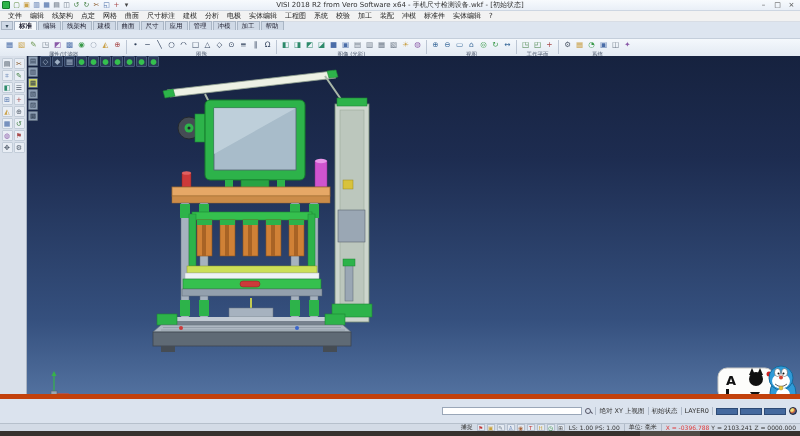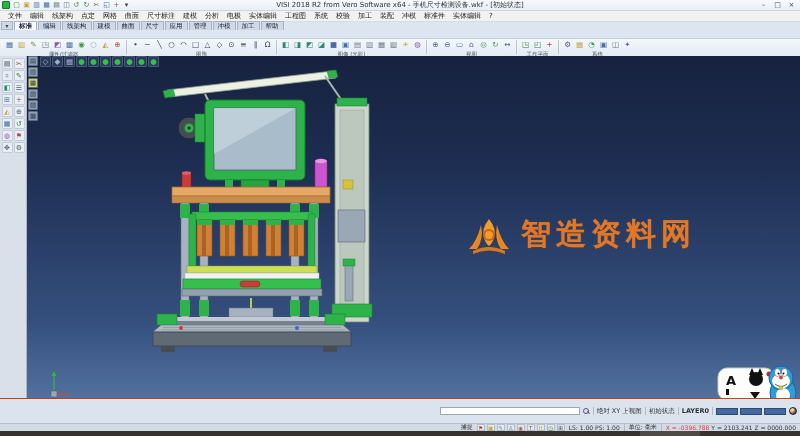--- a/index.html
+++ b/index.html
@@ -58,30 +58,30 @@
 
   .watermark { position:absolute; left:440px; top:158px; display:flex; align-items:center; gap:10px; }
   .wmtext { font-size:30px; letter-spacing:5px; font-weight:bold; color:#e0782c;
             text-shadow:0 0 1px #b55a14; white-space:nowrap; }
 
   .sticker { position:absolute; left:690px; top:306px; }
 
   .axis { position:absolute; left:20px; top:312px; }
 
   
-  .status1 { height:12px; background:#dbe3ee; border-top:1px solid #c2410c; display:flex; align-items:center;
+  .status1 { height:12px; background:#dbe3ee; border-top:5px solid #c2410c; display:flex; align-items:center;
              font-size:6.5px; color:#333; padding:12px 3px; gap:3px; }
   .s1spacer { flex:1; }
   .searchbox { width:140px; height:8px; background:#fff; border:1px solid #9aa7b8; font-size:6px; padding:0 2px;
                font-family:inherit; }
   .magicon { width:7px; height:7px; position:relative; }
   .magicon::before { content:""; position:absolute; left:0; top:0; width:4px; height:4px; border:1px solid #556; border-radius:50%; }
   .magicon::after { content:""; position:absolute; left:4.5px; top:4.5px; width:3px; height:1px; background:#556; transform:rotate(45deg); }
   .sdiv { width:1px; height:8px; background:#b0bac8; }
-  .laybold { font-weight:bold;text-align:right; }
+  .laybold { font-weight:normal;text-align:right; }
   .layslots { display:flex; gap:2px; }
   .layslots .ritem { width:22px; height:7px; background:#44699e; border:1px solid #2d4a75; }
   .sphere { width:8px; height:8px; border-radius:50%;
             background:radial-gradient(circle at 30% 30%, #f3e27a 0 25%, #d86a3a 45%, #32508c 75%, #16223f 100%);
             border:1px solid #1a2236; }
 
   .status2 { height:8px; background:#d3dbe6; border-top:1px solid #b6c0cc; display:flex; align-items:center;
              font-size:6px; color:#333; padding:0 4px; gap:4px; }
   .s2icons { display:flex; gap:2px; }
   .s2icons .ritem { width:8px; height:7px; font-size:5.5px; line-height:7px; text-align:center; background:#e3e9f1; border:1px solid #b4bfce; }
@@ -380,30 +380,20 @@
           <line x1="26" y1="265.5" x2="204" y2="265.5" stroke="#8a95a0" stroke-width="0.7"></line>
           <line x1="24" y1="268" x2="208" y2="268" stroke="#8a95a0" stroke-width="0.7"></line>
           <circle cx="44" cy="266" r="2" fill="#cc3a3a"></circle>
           <circle cx="160" cy="266" r="2" fill="#3a66cc"></circle>
           <rect x="16" y="270" width="198" height="14" fill="#5f6a75" stroke="#3c454e" stroke-width="0.8"></rect>
           <rect x="24" y="284" width="14" height="6" fill="#454c54"></rect>
           <rect x="186" y="284" width="14" height="6" fill="#454c54"></rect>
         </g>
       </svg>
 
-      <div class="watermark">
-        <svg width="44" height="40" viewBox="0 0 44 40">
-          <path d="M2 34 Q10 26 14 10 Q17 24 10 34 Z" fill="#e8871f"></path>
-          <path d="M42 34 Q34 26 30 10 Q27 24 34 34 Z" fill="#e8871f"></path>
-          <path d="M6 36 Q22 28 38 36 L38 39 Q22 32 6 39 Z" fill="#d87818"></path>
-          <path d="M22 4 Q14 14 17 23 Q19 29 22 31 Q25 29 27 23 Q30 14 22 4 Z" fill="#f29b2e"></path>
-          <circle cx="22" cy="20" r="5" fill="none" stroke="#c96510" stroke-width="2.2"></circle>
-        </svg>
-        <span class="wmtext">智造资料网</span>
-      </div>
 
       <svg class="sticker" width="80" height="48" viewBox="0 0 80 48">
         <rect x="1" y="6" width="56" height="32" rx="9" fill="#fdfdfb" stroke="#c8c8c4"></rect>
         <text x="9" y="23" font-size="13" font-weight="bold" fill="#111" font-family="DejaVu Sans">A</text>
         <polygon points="32,13 35,6 38,13" fill="#111"></polygon>
         <polygon points="40,13 43,6 46,13" fill="#111"></polygon>
         <circle cx="39" cy="17" r="7" fill="#111"></circle>
         <rect x="9" y="27" width="3" height="6" fill="#111"></rect>
         <polygon points="33,30 43,30 38,37" fill="#111"></polygon>
         <circle cx="52" cy="12" r="2.5" fill="#cc2222"></circle>

